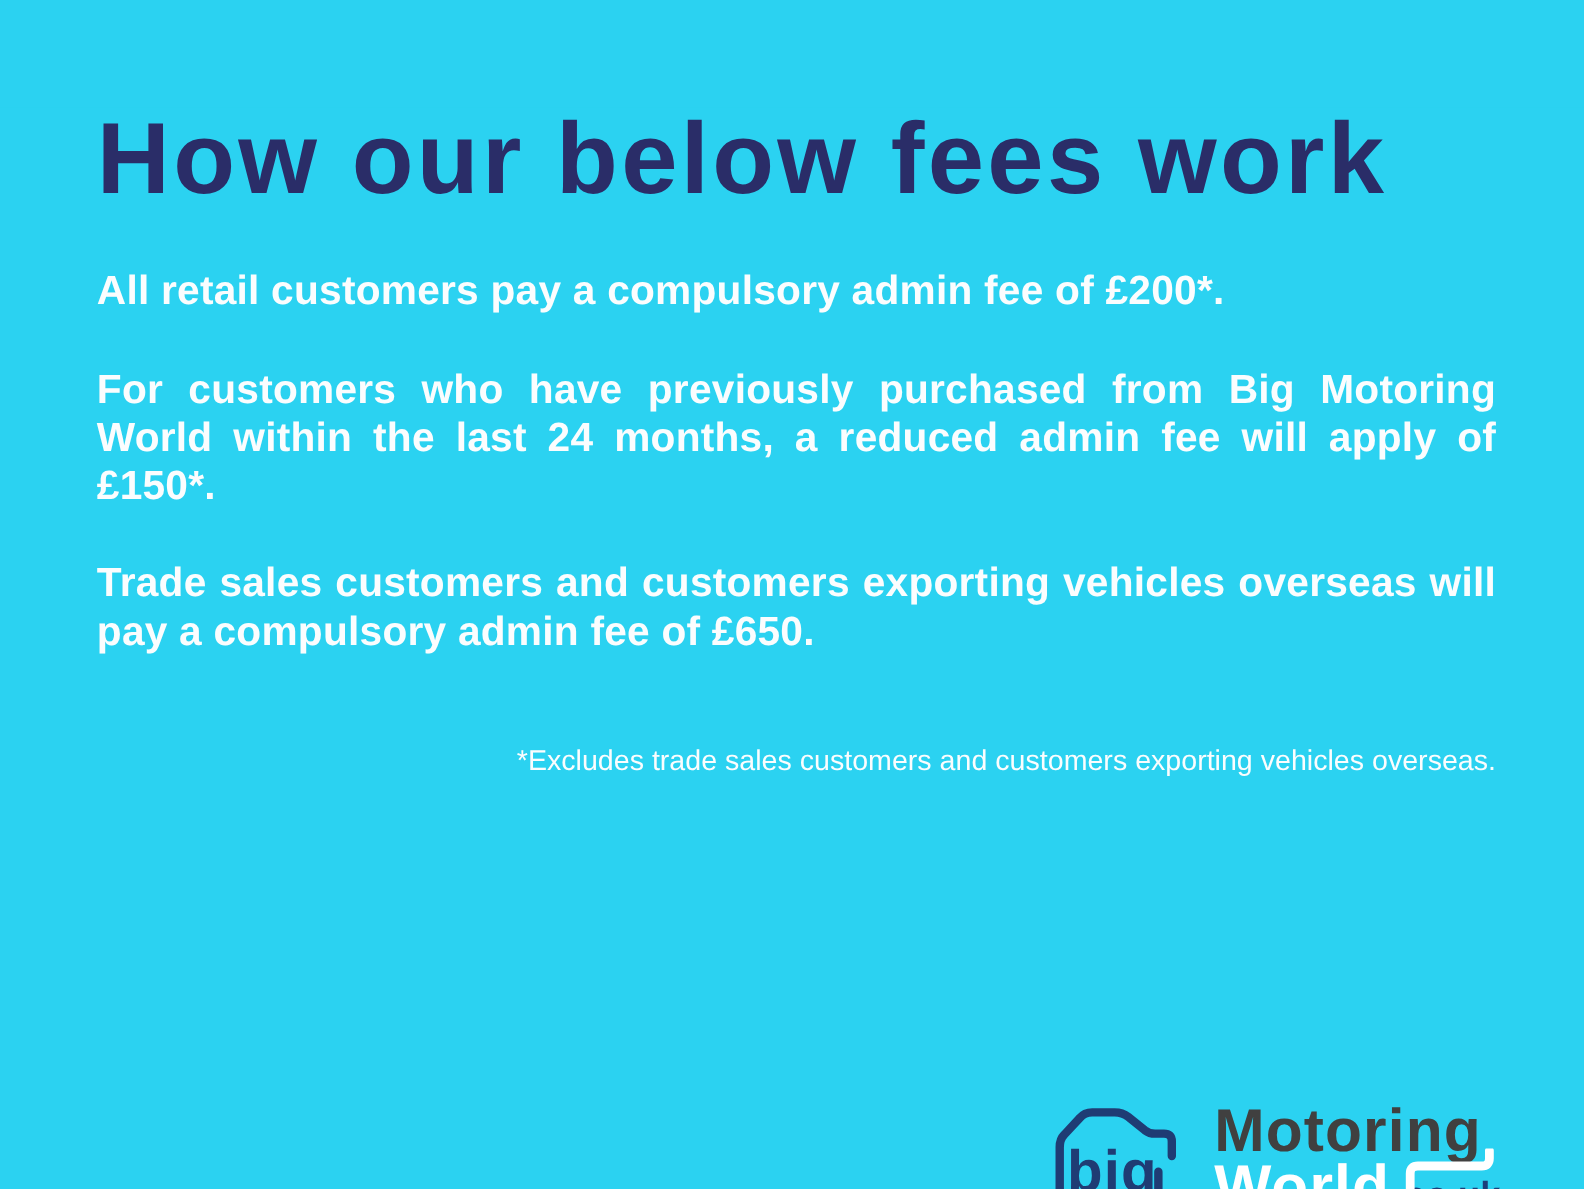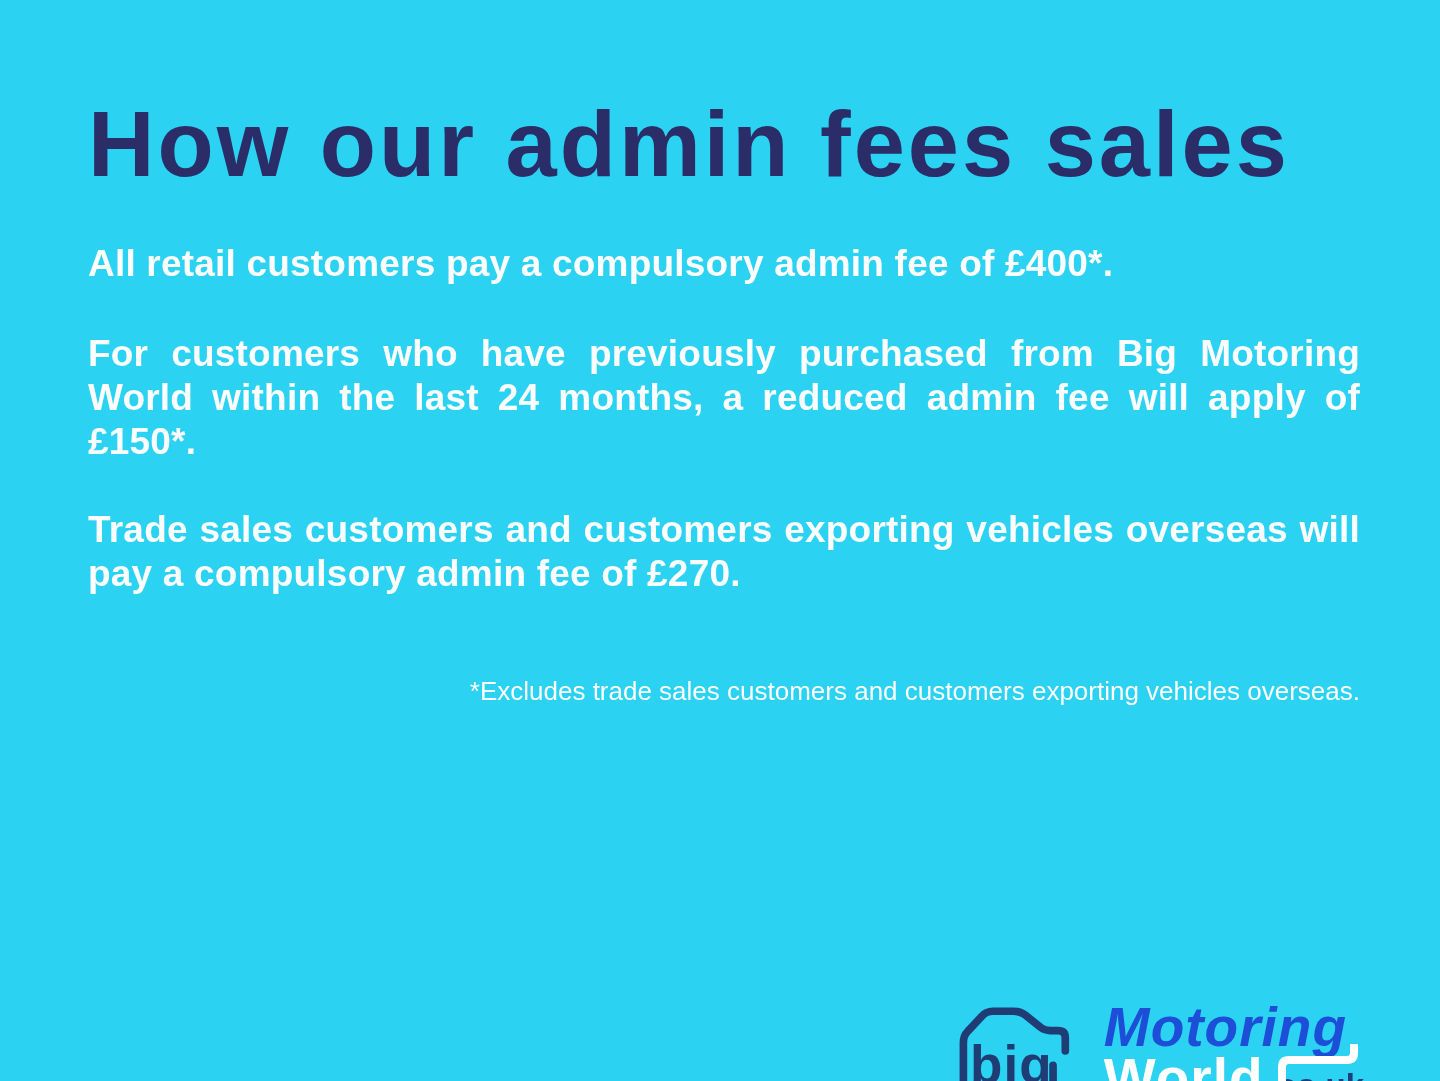--- a/index.html
+++ b/index.html
@@ -80,23 +80,22 @@
     letter-spacing: 1px;
   }
   .logo-text {
     position: relative;
     padding-top: 2px;
   }
   .logo-motoring {
     font-size: 55px;
     line-height: 50px;
     font-weight: bold;
-    color: #1d4ed8;
+    color: #404040;
     letter-spacing: 1px;
-    font-style: italic;
   }
   .logo-world-row {
     display: flex;
     align-items: baseline;
   }
   .logo-world {
     font-size: 55px;
     line-height: 52px;
     font-weight: bold;
     color: #FFFFFF;
@@ -119,24 +118,24 @@
     stroke-width: 8;
     stroke-linecap: round;
     stroke-linejoin: round;
   }
 </style>
 </head>
 <body>
 
 <div class="canvas">
   <div class="content">
-    <h1 class="heading">How our admin fees sales</h1>
-    <p class="para para1">All retail customers pay a compulsory admin fee of £400*.</p>
+    <h1 class="heading">How our below fees work</h1>
+    <p class="para para1">All retail customers pay a compulsory admin fee of £200*.</p>
     <p class="para para2">For customers who have previously purchased from Big Motoring World within the last 24 months, a reduced admin fee will apply of £150*.</p>
-    <p class="para para3">Trade sales customers and customers exporting vehicles overseas will pay a compulsory admin fee of £270.</p>
+    <p class="para para3">Trade sales customers and customers exporting vehicles overseas will pay a compulsory admin fee of £650.</p>
     <p class="footnote">*Excludes trade sales customers and customers exporting vehicles overseas.</p>
   </div>
 
   <div class="logo">
     <svg class="car" width="138" height="107" viewBox="0 0 135 105" aria-hidden="true">
       <path class="car-stroke" d="M9 88 V42 Q9 35 13 31 L27 16 Q31 11 38 11 H58 Q65 11 70 15 L85 27 Q89 30 94 30 H102 Q109 30 109 37 V50"></path>
       <path class="car-stroke" d="M3 93 H87 Q97 93 97 83 V64"></path>
       <text class="car-big-text" x="56" y="81" text-anchor="middle">big</text>
     </svg>
     <div class="logo-text">

